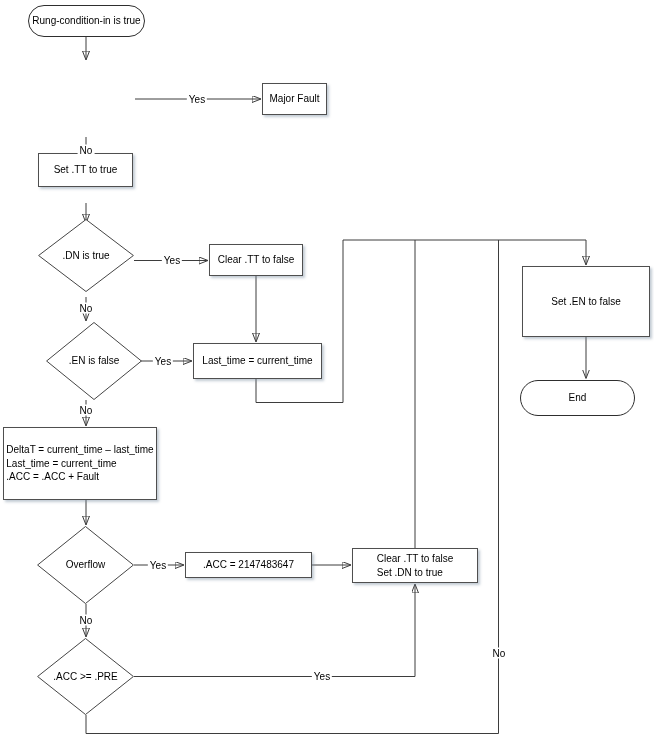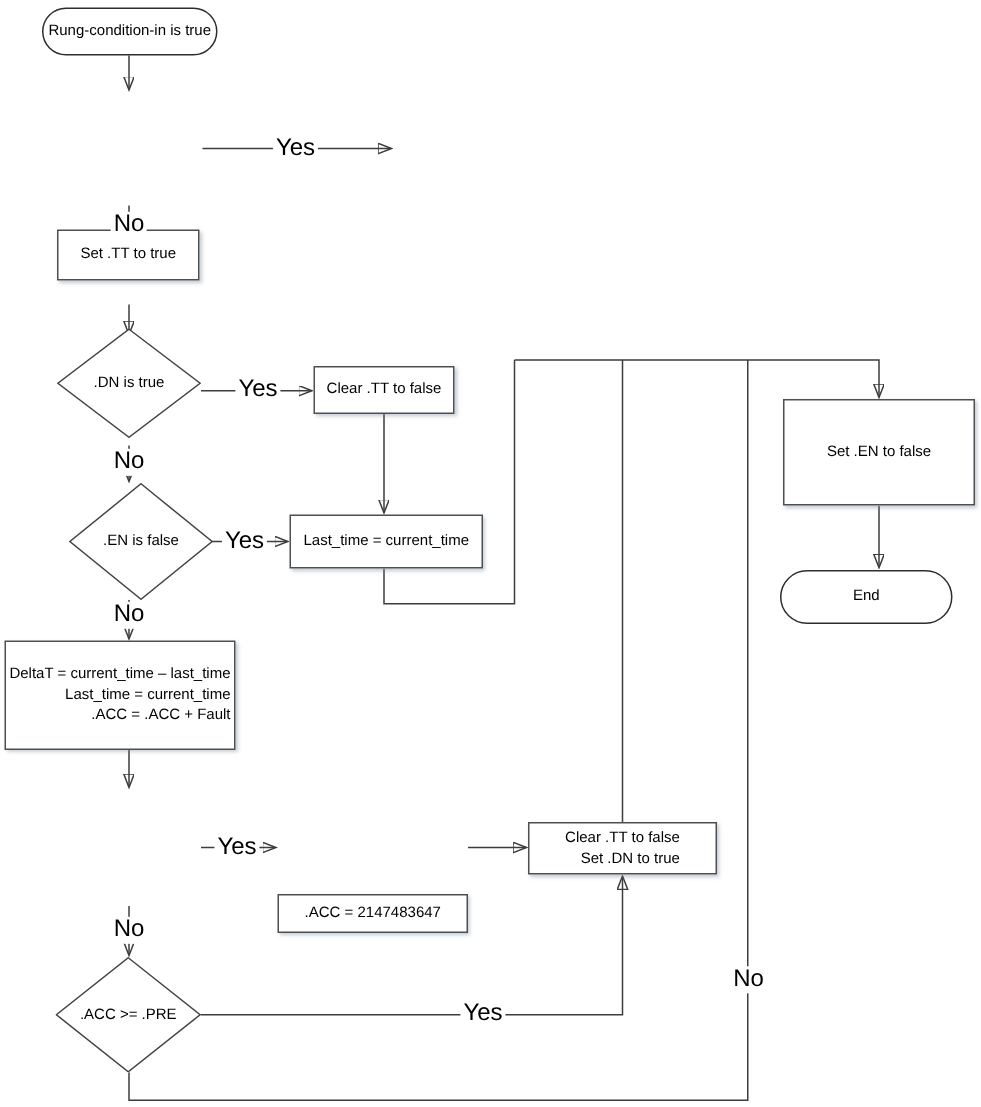--- a/index.html
+++ b/index.html
@@ -5,36 +5,36 @@
   html,body{margin:0;padding:0;background:#ffffff;}
   #canvas{
     position:relative;width:654px;height:738px;background:#ffffff;
     font-family:"Liberation Sans",sans-serif;color:#000;overflow:hidden;
   }
   #edges{position:absolute;left:0;top:0;z-index:0;}
   #edges path{fill:none;stroke:#3d3d3d;stroke-width:1;}
   .node{
     position:absolute;box-sizing:border-box;z-index:1;
     display:flex;align-items:center;justify-content:center;
-    text-align:right;font-size:10px;line-height:1.35;background:#fff;
+    text-align:left;font-size:10px;line-height:1.35;background:#fff;
   }
   .rect{
     border:1.4px solid #4f4f4f;
     box-shadow:1.5px 1.5px 2.5px rgba(120,140,160,.45);
   }
   .oval{
     border:1.5px solid #2e2e2e;border-radius:999px;
   }
   .diamond{background:transparent;border:none;}
   .diamond svg{position:absolute;left:0;top:0;}
   .diamond .lbl{position:relative;z-index:1;}
   .lbl{display:block;}
   .elabel{
     position:absolute;z-index:3;transform:translate(-50%,-50%);
-    background:#ffffff;padding:0 2px;font-size:16px;line-height:1.1;
+    background:#ffffff;padding:0 2px;font-size:10px;line-height:1.1;
   }
 </style>
 </head>
 <body>
 
 <div id="canvas">
 
   <svg id="edges" width="654" height="738">
     <defs>
       <marker id="arw" markerWidth="10" markerHeight="10" refX="8.5" refY="3.5" orient="auto" markerUnits="userSpaceOnUse">
@@ -60,20 +60,23 @@
     <path d="M256,379 L256,402.5 L343,402.5 L343,240"></path>
     <path d="M343,240 L586,240 L586,264.5" marker-end="url(#arw)"></path>
     <path d="M586,337 L586,378" marker-end="url(#arw)"></path>
   </svg>
 
   <div class="node oval" style="left:28px;top:5px;width:117px;height:32px;">
     <span class="lbl">Rung-condition-in is true</span>
   </div>
 
 
+  <div class="node rect" style="left:262px;top:83px;width:65px;height:32px;">
+    <span class="lbl">Major Fault</span>
+  </div>
 
   <div class="node rect" style="left:38px;top:153px;width:95px;height:34px;">
     <span class="lbl">Set .TT to true</span>
   </div>
 
   <div class="node diamond" style="left:38px;top:219px;width:96px;height:73px;">
     <svg width="96" height="73">
       <polygon points="48,0.5 95.4,36.5 48,72.5 0.6,36.5" fill="#ffffff" stroke="#454545" stroke-width="1"></polygon>
     </svg>
     <span class="lbl">.DN is true</span>
@@ -95,22 +98,28 @@
   </div>
 
   <div class="node rect" style="left:3px;top:427px;width:154px;height:73px;">
     <span class="lbl">
       <span class="lbl">DeltaT = current_time – last_time</span>
       <span class="lbl">Last_time = current_time</span>
       <span class="lbl">.ACC = .ACC + Fault</span>
     </span>
   </div>
 
+  <div class="node diamond" style="left:37px;top:526px;width:97px;height:78px;">
+    <svg width="97" height="78">
+      <polygon points="48.5,0.5 96.4,39 48.5,77.5 0.6,39" fill="#ffffff" stroke="#454545" stroke-width="1"></polygon>
+    </svg>
+    <span class="lbl">Overflow</span>
+  </div>
 
-  <div class="node rect" style="left:185px;top:552px;width:127px;height:26px;margin-top:44px;">
+  <div class="node rect" style="left:185px;top:552px;width:127px;height:26px;">
     <span class="lbl">.ACC = 2147483647</span>
   </div>
 
   <div class="node rect" style="left:352px;top:548px;width:126px;height:35px;">
     <span class="lbl">
       <span class="lbl">Clear .TT to false</span>
       <span class="lbl">Set .DN to true</span>
     </span>
   </div>
 

